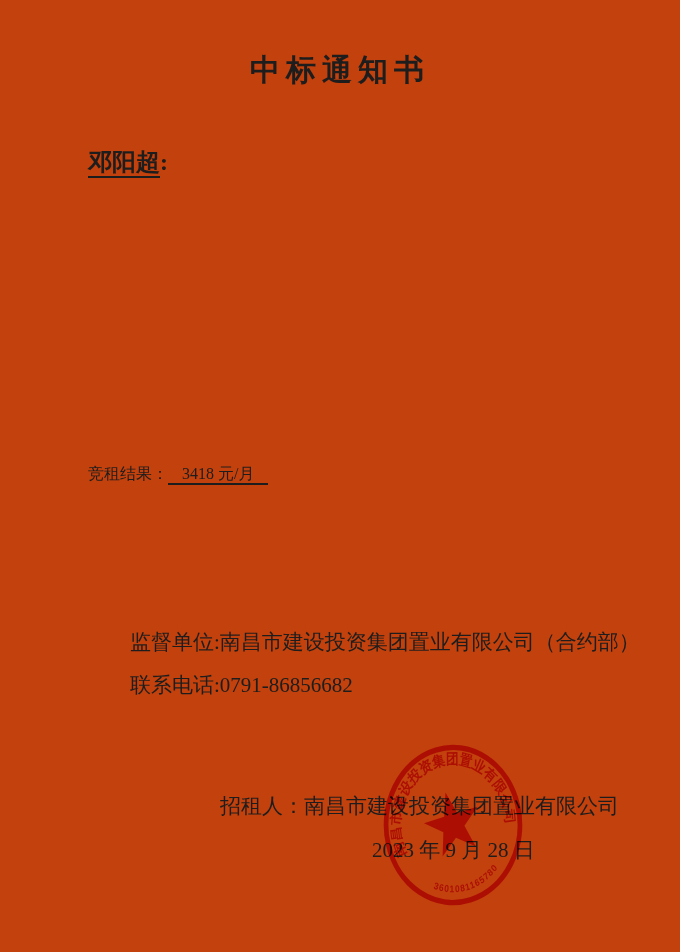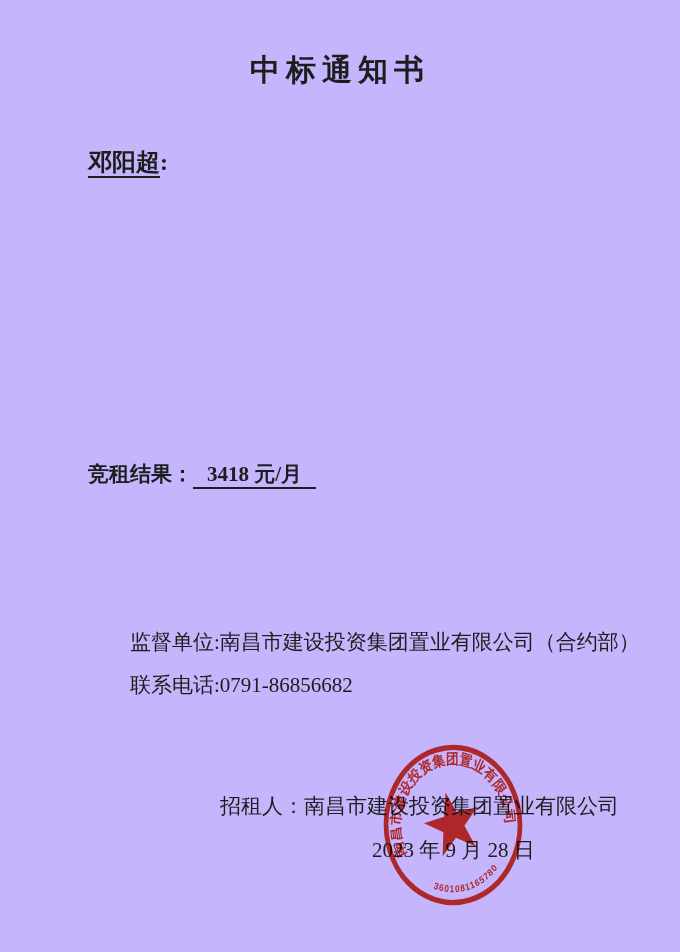--- a/index.html
+++ b/index.html
@@ -1,20 +1,20 @@
 <!DOCTYPE html>
 <html><head>
 <meta charset="utf-8">
 <style>
   html,body { margin:0; padding:0; background:#ffffff; }
   .page {
     position:relative;
     width:680px; height:952px;
     margin:0 auto;
-    background:#c4b5fd;
+    background:#c2410c;
     overflow:hidden;
     font-family:"Liberation Serif","DejaVu Serif",serif;
     color:#1d1d1d;
   }
   .doc-title {
     position:absolute; top:50px; left:0; right:0;
     text-align:center;
     font-size:30px; font-weight:bold;
     letter-spacing:6px;
     line-height:40px;
@@ -33,21 +33,21 @@
   .para1 { top:184px; }
   .para2 { top:542px; }
   .em-underline {
     font-weight:bold;
     text-decoration:underline;
     text-decoration-thickness:2px;
     text-underline-offset:4px;
   }
   .result-line {
     position:absolute; top:454px; left:88px;
-    font-size:21px; line-height:40px; font-weight:bold;
+    font-size:16px; line-height:40px; font-weight:normal;
   }
   .result-value {
     border-bottom:2px solid #1d1d1d;
     padding:0 14px 1px 14px;
   }
   .supervisor-line {
     position:absolute; top:622px; left:88px; width:560px;
     font-size:21px; line-height:40px; padding-left:42px;
   }
   .phone-line {

